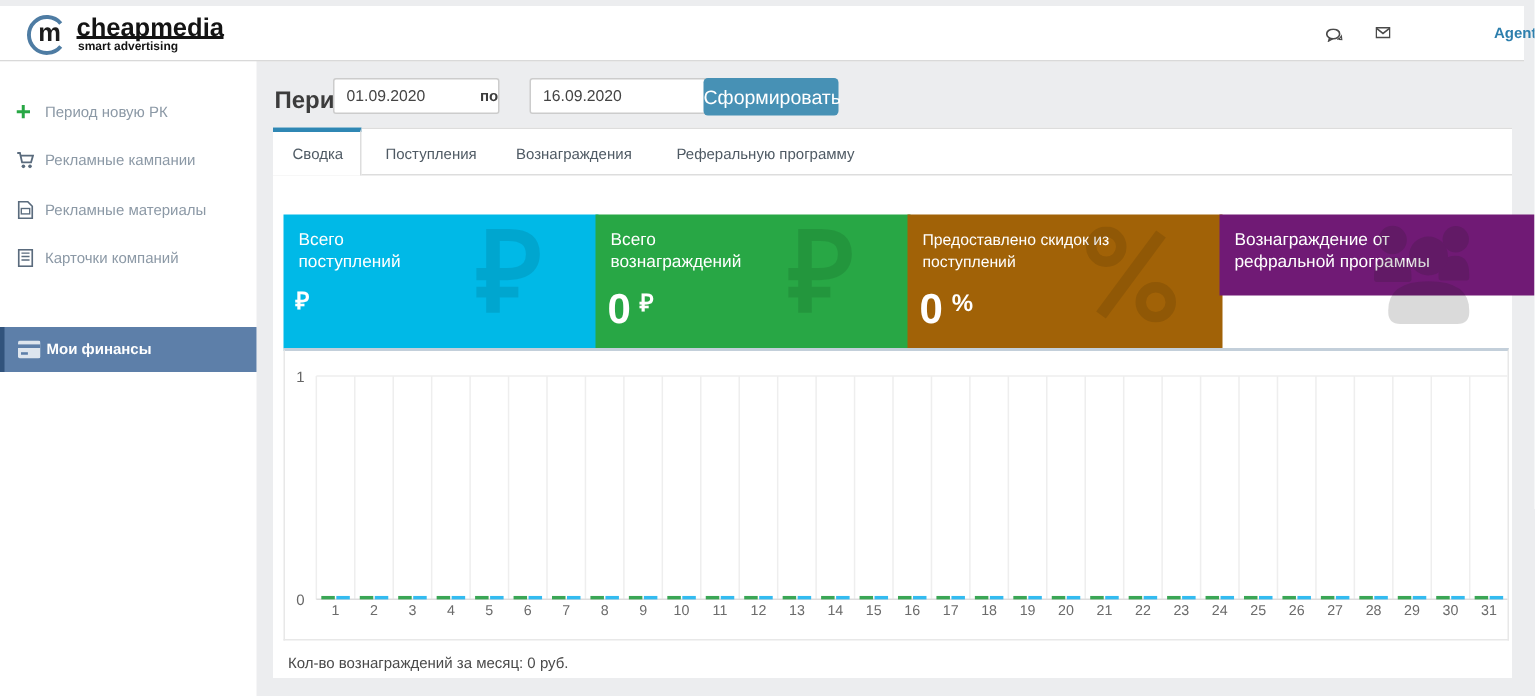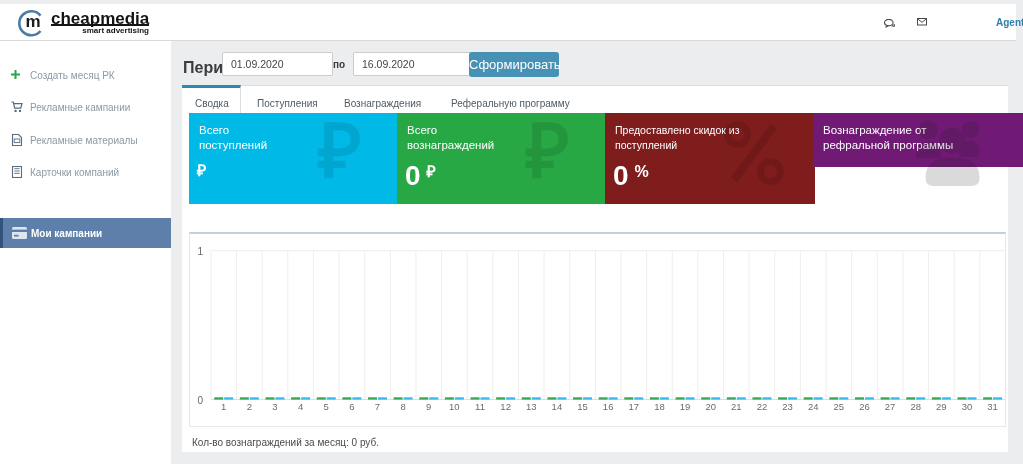--- a/index.html
+++ b/index.html
@@ -5,54 +5,54 @@
 * { margin:0; padding:0; box-sizing:border-box; }
 html,body { width:1023px; height:464px; overflow:hidden; }
 body { background:#ecedef; font-family:"Liberation Sans", sans-serif; position:relative; }
 .abs { position:absolute; }
 
 
 #header { left:0; top:4px; width:1016px; height:37px; background:#fff; border-bottom:1px solid #d9d9d9; }
 #logo-m { left:25.5px; top:8px; font-weight:bold; font-size:17px; color:#1c1c1c; }
 #logo-text { left:51px; top:5px; font-weight:bold; font-size:17px; color:#141414;text-align:center; }
 #logo-underline { left:51px; top:20px; width:98px; height:1.8px; background:#141414; }
-#logo-sub { left:52px; top:21.5px; width:97px; text-align:right; font-weight:bold; font-size:8px; color:#141414; }
+#logo-sub { left:52px; top:21.5px; width:97px; text-align:left; font-weight:bold; font-size:8px; color:#141414; }
 #agent { left:950px; top:13px; font-weight:bold; font-size:10px; color:#2d7fad; white-space:nowrap;margin-left:46px; }
 
 
 #sidebar { left:0; top:41px; width:171px; height:423px; background:#fff; }
 .menu-item { position:absolute; left:30px; font-size:10px; color:#8c99a6; white-space:nowrap; }
 .menu-icon { position:absolute; left:11px; }
 #fin-row { left:0; top:177px; width:171px; height:30px; background:#5d7fa9; border-left:3px solid #31537c; }
 #fin-row span { position:absolute; left:28px; top:10px; color:#fff; font-weight:bold; font-size:10px; }
 
 
 #lbl-period { left:183px; top:59px; font-size:16px; font-weight:bold; color:#3c3c3c; }
 .dinput { position:absolute; top:52px; height:24px; background:#fff; border:1px solid #ccc; border-radius:2px; font-size:10.5px; color:#444; line-height:22px; padding-left:8px; }
 #din1 { left:222px; width:111px; }
-#lbl-po { left:333px; top:59px; font-size:10px; font-weight:bold; color:#3c3c3c; }
+#lbl-po { left:320px; top:59px; font-size:10px; font-weight:bold; color:#3c3c3c; }
 #din2 { left:353px; width:127px; }
 #btn { left:469px; top:52px; width:90px; height:25px; background:#4791b5; border-radius:3px; color:#fff; font-size:13px; text-align:left; line-height:25px; }
 
 
 #panel { left:182px; top:85px; width:826px; height:367px; background:#fff; }
 #tabrow { left:182px; top:85px; width:826px; height:32px; background:#fff; border-top:1px solid #ddd; border-bottom:1px solid #ddd; }
 #tab-active { left:182px; top:85px; width:59px; height:32px; background:#fff; border-top:3px solid #2f87b4; border-right:1px solid #ddd; }
 .tab { position:absolute; top:98px; font-size:10px; color:#4f5a64; white-space:nowrap; }
 
 
-.card { position:absolute; top:113px; width:210px; height:91px; color:#fff; overflow:hidden; }
+.card { position:absolute; top:143px; width:210px; height:91px; color:#fff; overflow:hidden; }
 .card .t { position:absolute; left:10px; top:10px; font-size:11.5px; line-height:14.5px; }
 .card .z { position:absolute; left:8px; top:47px; }
 .big0 { font-weight:bold; font-size:28px; color:#fff; }
 .smallr { font-weight:bold; font-size:16px; color:#fff; vertical-align:8px; margin-left:6px;}
 .wm { position:absolute; left:129px; top:1px; font-size:75px; font-weight:bold; color:rgba(0,0,0,0.10); line-height:75px; }
 #card1 { left:189px; background:#00b9e7; }
 #card2 { left:397px; background:#28a745; }
-#card3 { left:605px; background:#7f1d1d; }
+#card3 { left:605px; background:#a16207; }
 #card4 { left:813px; background:#701a75; height:54px; overflow:visible; }
 
 
 #chartbox { left:189px; top:232px; width:817px; height:195px; background:#fff; border:1px solid #e8e8e8; border-top:2px solid #c3cfda; }
 #bottomtext { left:192px; top:437px; font-size:10px; color:#4a4a4a; }
 </style>
 </head>
 <body>
 <div id="header" class="abs">
   <svg class="abs" style="left:0;top:0" width="48" height="40" viewBox="0 0 48 40">
@@ -71,21 +71,21 @@
     <rect x="0.5" y="0.5" width="9" height="6.5" fill="none" stroke="#4a4a4a" stroke-width="1"></rect>
     <path d="M0.5 0.8 L5 4.3 L9.5 0.8" fill="none" stroke="#4a4a4a" stroke-width="1"></path>
   </svg>
   <div id="agent" class="abs">Agent Agent</div>
 </div>
 
 <div id="sidebar" class="abs">
   <svg class="menu-icon" style="top:29px" width="9" height="9" viewBox="0 0 9 9">
       <path d="M4.5 0 V9 M0 4.5 H9" stroke="#28a745" stroke-width="2"></path>
     </svg>
-  <div class="menu-item" style="top:28.5px">Создать месяц РК</div>
+  <div class="menu-item" style="top:28.5px">Период новую РК</div>
   <svg class="menu-icon" style="top:60px" width="12" height="12" viewBox="0 0 12 12">
       <path d="M0.5 1 H2.3 L3.7 7.2 H9.7 L11 2.7 H2.7" fill="none" stroke="#5a6b7d" stroke-width="1.2"></path>
       <circle cx="4.6" cy="9.9" r="1.2" fill="#5a6b7d"></circle>
       <circle cx="9" cy="9.9" r="1.2" fill="#5a6b7d"></circle>
     </svg>
   <div class="menu-item" style="top:61px">Рекламные кампании</div>
   <svg class="menu-icon" style="top:92.5px" width="12" height="12" viewBox="0 0 12 12">
       <path d="M1.5 0.5 H7.5 L10.5 3.5 V11.5 H1.5 Z" fill="none" stroke="#5a6b7d" stroke-width="1.1"></path>
       <rect x="3.2" y="5" width="5.6" height="3.6" fill="none" stroke="#5a6b7d" stroke-width="0.9"></rect>
     </svg>
@@ -94,21 +94,21 @@
       <rect x="1.5" y="0.5" width="9" height="11" fill="none" stroke="#5a6b7d" stroke-width="1.1"></rect>
       <path d="M3.3 2.7 H8.7 M3.3 5 H8.7 M3.3 7.3 H8.7" stroke="#5a6b7d" stroke-width="0.9"></path>
     </svg>
   <div class="menu-item" style="top:126px">Карточки компаний</div>
   <div id="fin-row" class="abs">
     <svg class="abs" style="left:9px;top:9px" width="15" height="12" viewBox="0 0 15 12">
         <rect x="0" y="0" width="15" height="12" rx="1.5" fill="#dde5ee"></rect>
         <rect x="0" y="2.6" width="15" height="2.4" fill="#5d7fa9"></rect>
         <rect x="2" y="7.8" width="4.6" height="1.7" fill="#5d7fa9"></rect>
       </svg>
-    <span>Мои кампании</span>
+    <span>Мои финансы</span>
   </div>
 </div>
 
 <div id="lbl-period" class="abs">Период</div>
 <div id="din1" class="dinput">01.09.2020</div>
 <div id="lbl-po" class="abs">по</div>
 <div id="din2" class="dinput">16.09.2020</div>
 <div id="btn" class="abs">Сформировать</div>
 
 <div id="panel" class="abs"></div>

